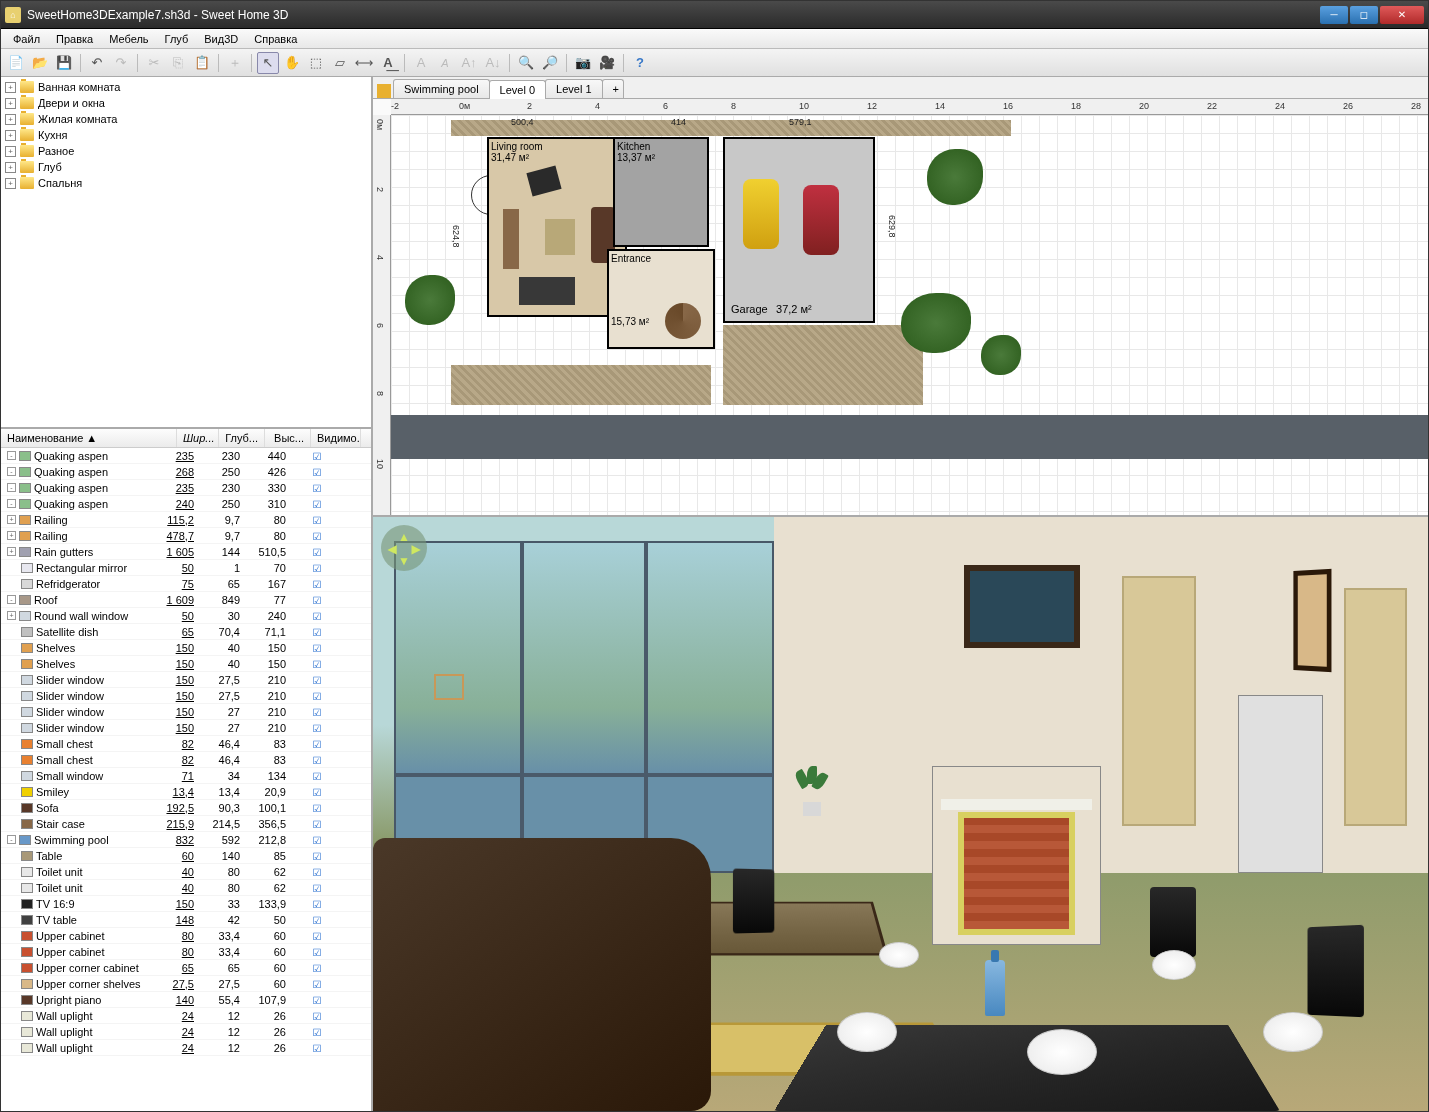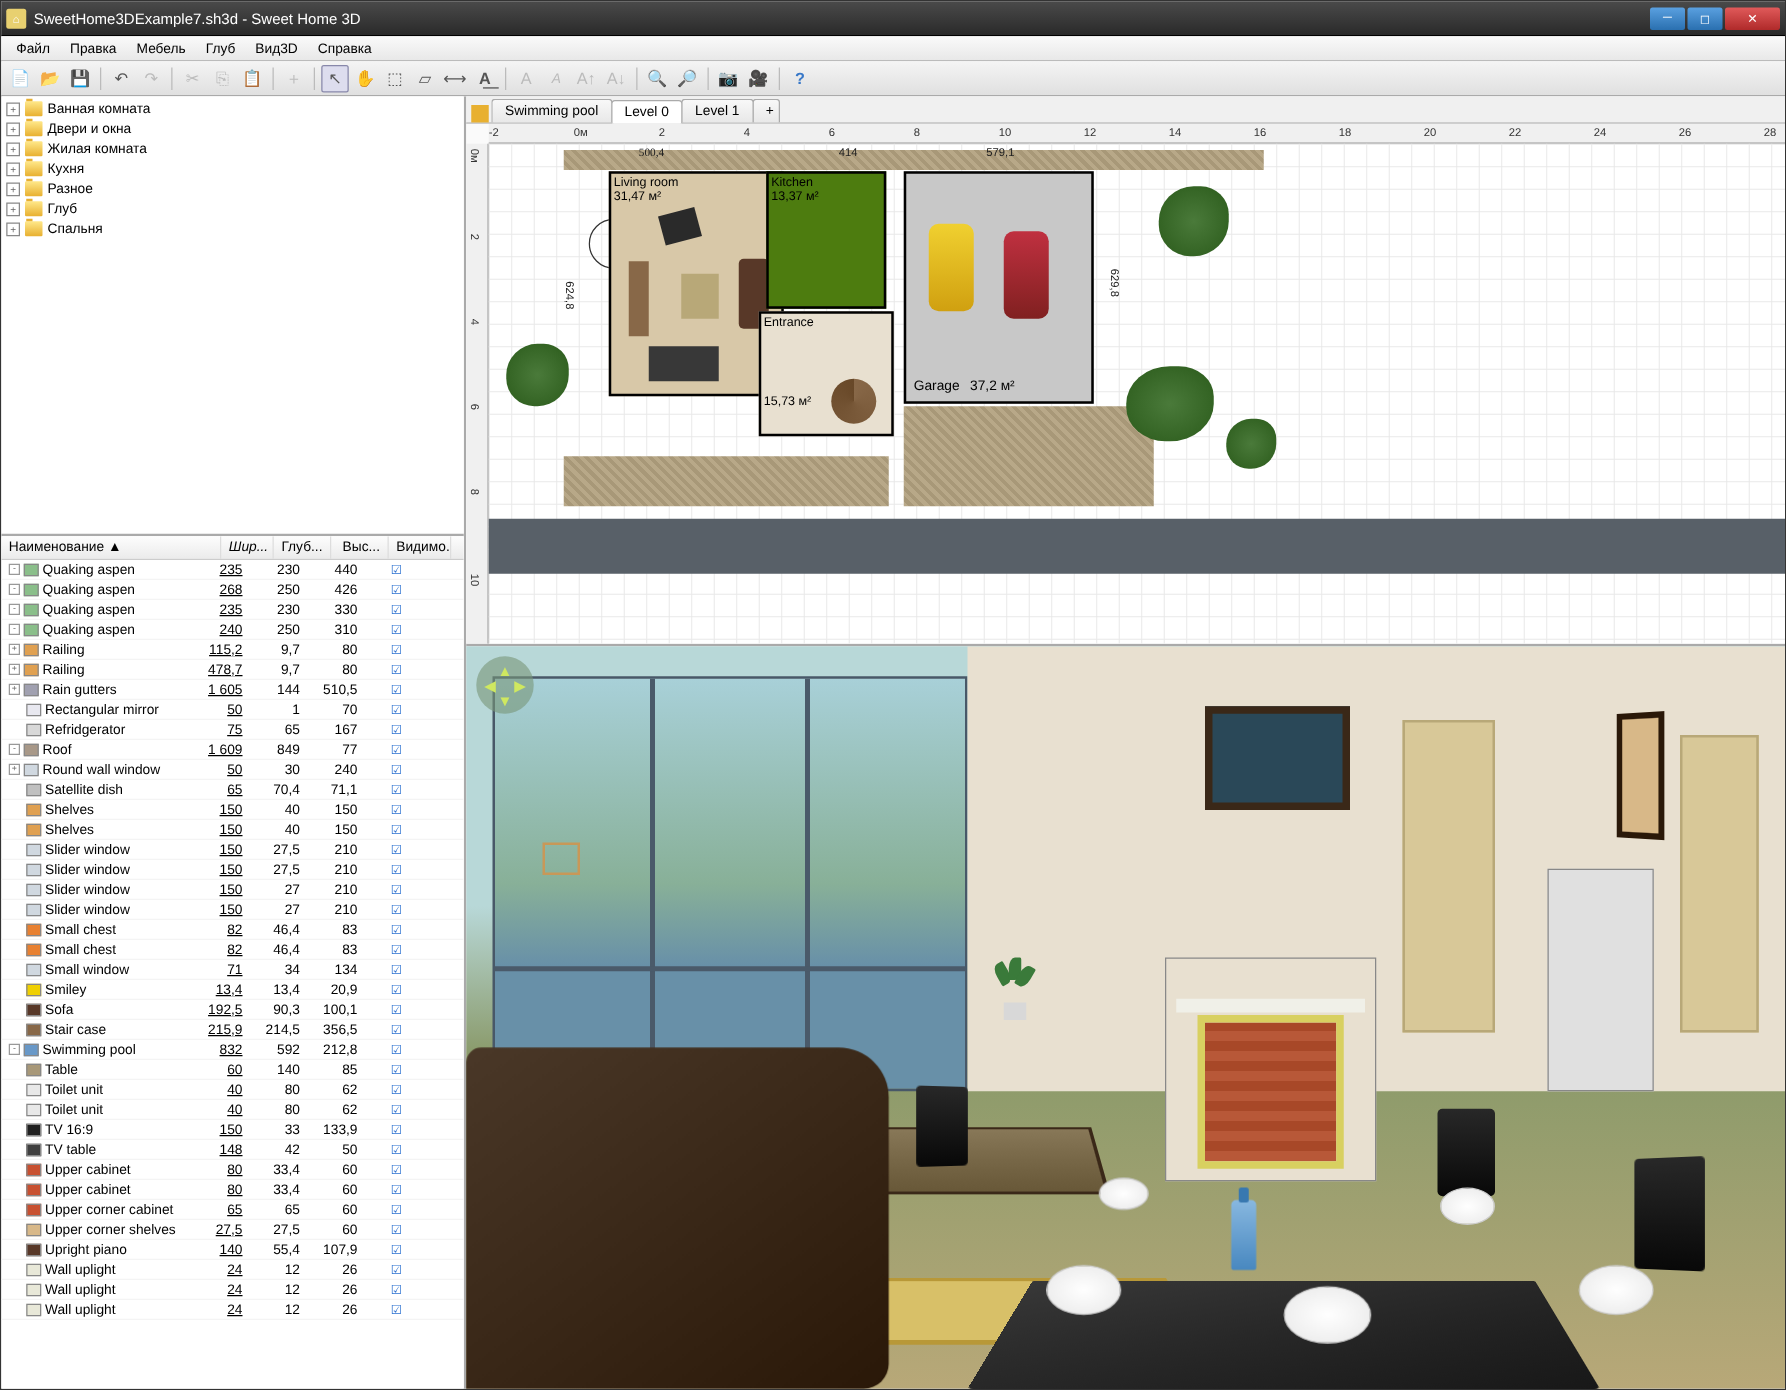--- a/index.html
+++ b/index.html
@@ -68,21 +68,21 @@
 .plan-view { flex: 0 0 418px; background: #fafafa; position: relative; overflow: hidden; border-bottom: 2px solid #aaa; }
 .plan-ruler-h { position: absolute; top: 0; left: 18px; right: 0; height: 16px; background: #f0f0f0; border-bottom: 1px solid #999; display: flex; font-size: 9px; }
 .plan-ruler-v { position: absolute; top: 16px; left: 0; width: 18px; bottom: 0; background: #f0f0f0; border-right: 1px solid #999; }
 .ruler-tick { position: absolute; font-size: 9px; color: #333; }
 .plan-canvas { position: absolute; top: 16px; left: 18px; right: 0; bottom: 0; background: #fff; }
 .grid-bg { position:absolute; inset:0; background-image:
   linear-gradient(#e8e8e8 1px, transparent 1px),
   linear-gradient(90deg, #e8e8e8 1px, transparent 1px);
   background-size: 18px 18px; }
 .plan-room { position: absolute; border: 2px solid #000; background: #d8c8a8; font-size: 10px; padding: 2px; }
-.plan-room.kitchen { background: #4d7c0f; }
+.plan-room.kitchen { background: #a3a3a3; }
 .plan-room.garage { background: #c8c8c8; }
 .room-label { font-size:10px; }
 .plan-bush { position:absolute; width:50px; height:50px; background: radial-gradient(#4a7a3a, #2a5a1a); border-radius: 50% 40% 50% 45%; }
 .plan-car { position:absolute; width:36px; height:70px; border-radius: 8px; }
 .plan-compass { position:absolute; width:40px; height:40px; border:1px solid #333; border-radius:50%; left:80px; top:60px; }
 .plan-pool { position:absolute; background:#5a9ac8; border:2px solid #888; height:30px; }
 .plan-patio { position:absolute; background:repeating-linear-gradient(45deg,#b8a888,#b8a888 3px,#a89878 3px,#a89878 6px); }
 .plan-dim { position:absolute; font-size:9px; color:#222; }
 
 
@@ -715,21 +715,21 @@
 
           <div class="plan-room garage" style="left:332px; top:22px; width:152px; height:186px;">
             <div class="plan-car" style="left:18px;top:40px;background:linear-gradient(#f0d030,#d0a010);"></div>
             <div class="plan-car" style="left:78px;top:46px;background:linear-gradient(#c03040,#802020);"></div>
             <div style="position:absolute;bottom:6px;left:6px;font-size:10px;">
               <span>Garage</span>&nbsp;&nbsp;
               <span>37,2 м²</span>
             </div>
           </div>
 
-          <div class="plan-dim" style="left:120px;top:2px;font-family:Liberation Serif, serif;">500,4</div>
+          <div class="plan-dim" style="left:120px;top:2px;">500,4</div>
           <div class="plan-dim" style="left:280px;top:2px;">414</div>
           <div class="plan-dim" style="left:398px;top:2px;">579,1</div>
           <div class="plan-dim" style="left:60px;top:110px;writing-mode:vertical-rl;">624,8</div>
           <div class="plan-dim" style="left:496px;top:100px;writing-mode:vertical-rl;">629,8</div>
 
           <div class="plan-bush" style="left:14px;top:160px;"></div>
           <div class="plan-bush" style="left:536px;top:34px;width:56px;height:56px;"></div>
           <div class="plan-bush" style="left:510px;top:178px;width:70px;height:60px;"></div>
           <div class="plan-bush" style="left:590px;top:220px;width:40px;height:40px;"></div>
 

